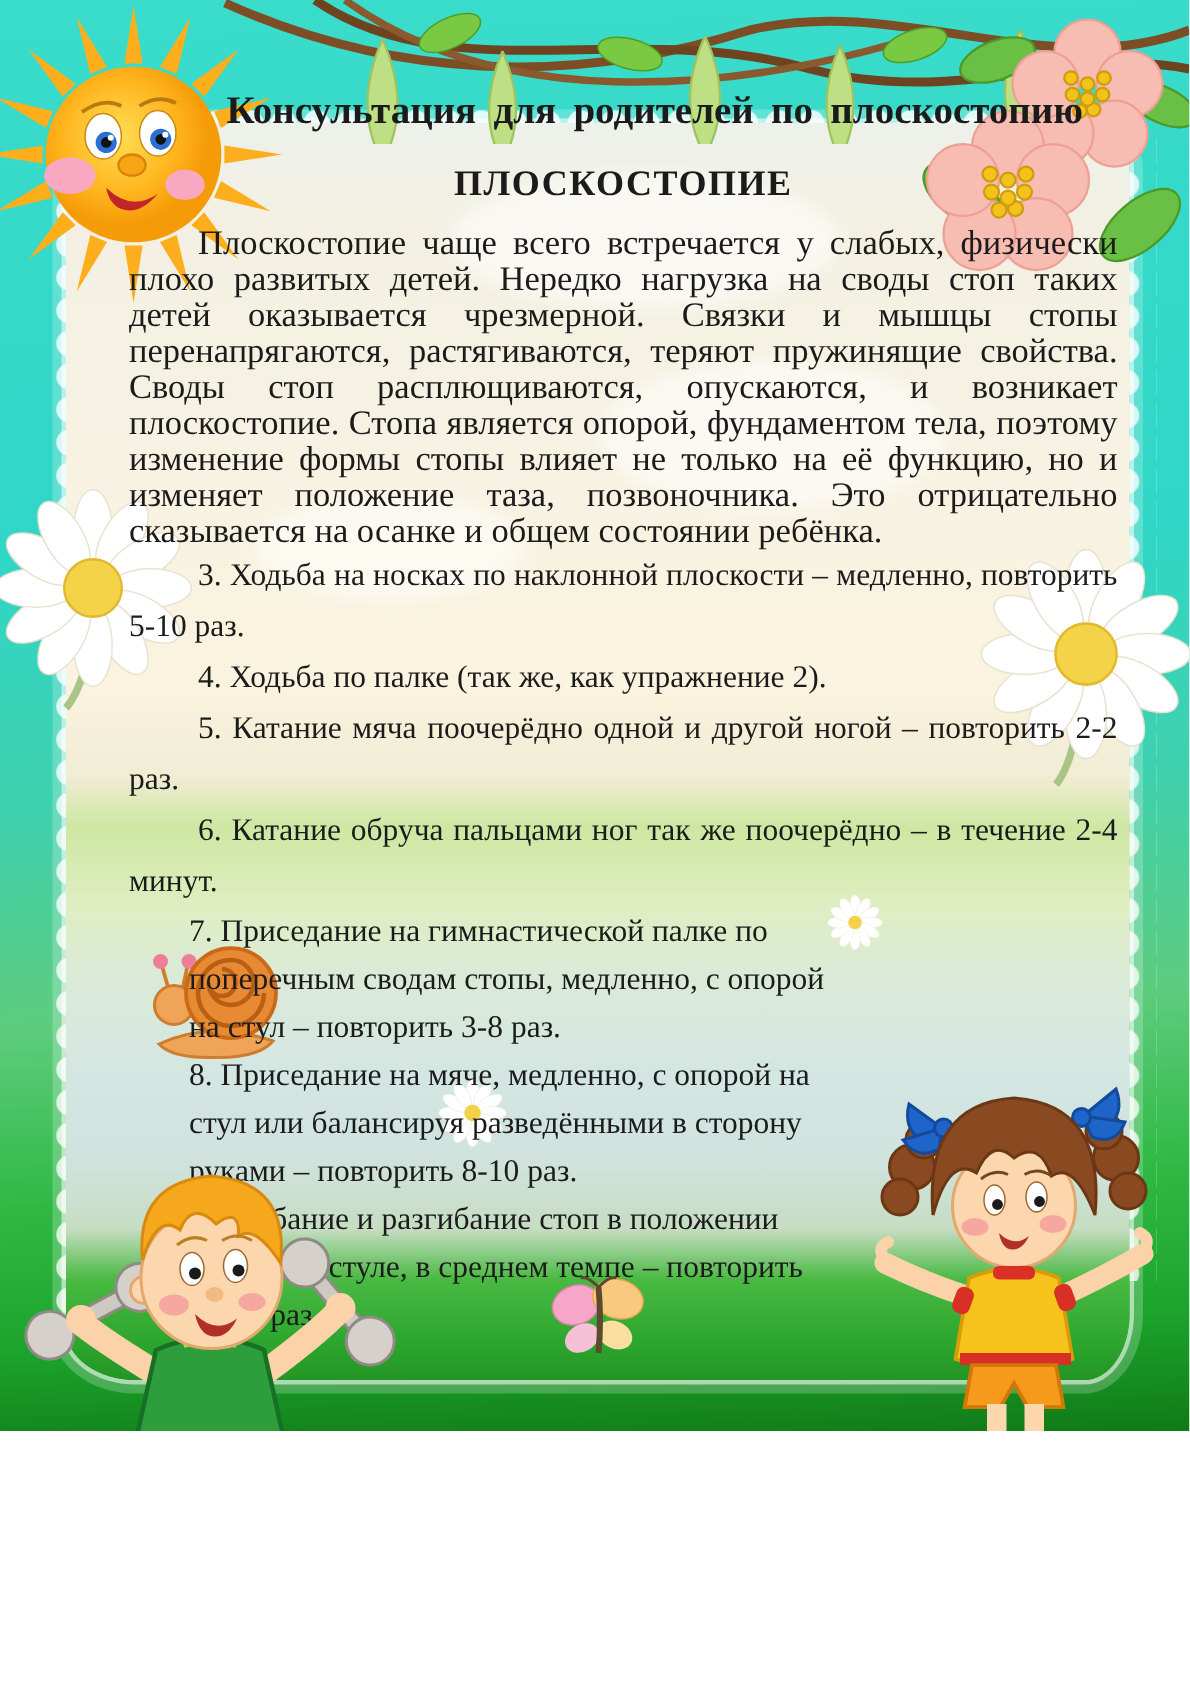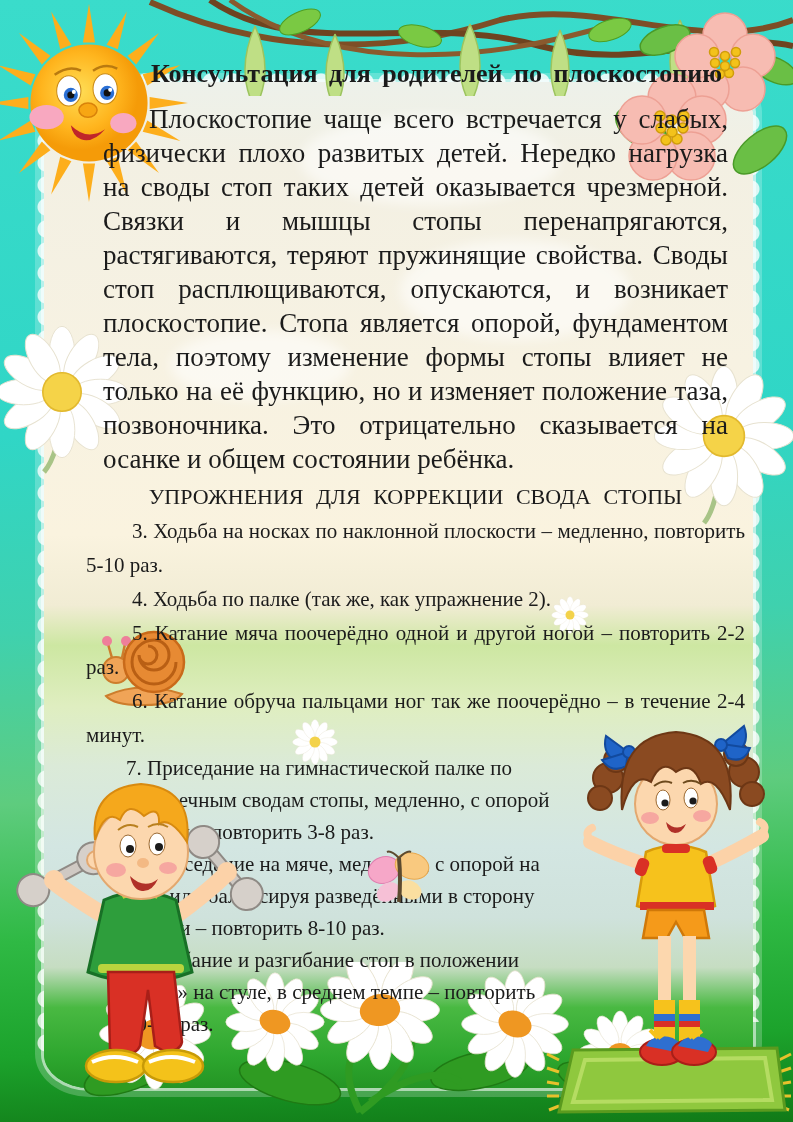--- a/index.html
+++ b/index.html
@@ -1,34 +1,34 @@
 <!DOCTYPE html>
 <html><head>
 <meta charset="utf-8">
 <style>
   html,body{margin:0;padding:0;}
   body{width:793px;height:1122px;overflow:hidden;background:#fff;}
-  .poster{position:relative;width:793px;height:1122px;overflow:hidden;
+  .poster{position:relative;width:793px;height:954px;overflow:hidden;
     background:linear-gradient(178deg,#3adccb 0%,#30d6c6 38%,#3fd1ae 55%,#5ecc7e 70%,#2fb944 82%,#1ca32c 92%,#117a17 100%);
     font-family:"Liberation Serif",serif;}
   .page{position:absolute;left:44px;top:82px;right:40px;bottom:34px;z-index:3;
     border-radius:34px 42px 30px 46px/38px 30px 44px 34px;
     background:linear-gradient(180deg,#edf1ea 0%,#f3f0e3 8%,#f7f2e2 28%,#faf3df 45%,#f1ecd4 52%,#cde7a2 56%,#dfeec0 62%,#dbead8 68%,#d3e6e2 76%,#cfe2dc 83%,#c6ddc2 88%,#49b942 92%,#2da62e 97%,#249524 100%);
     box-shadow:0 0 0 3px rgba(255,255,255,.55),0 0 0 9px rgba(255,255,255,.22);}
   .lace{position:absolute;z-index:2;opacity:.85;}
   .lace-top{left:46px;right:40px;top:62px;height:20px;background:radial-gradient(circle at 11px 20px,rgba(255,255,255,.95) 8px,rgba(255,255,255,0) 9px);background-size:22px 20px;background-repeat:repeat-x;}
   .lace-bottom{left:70px;right:70px;bottom:24px;height:20px;background:radial-gradient(circle at 11px 0,rgba(255,255,255,.9) 8px,rgba(255,255,255,0) 9px);background-size:22px 20px;background-repeat:repeat-x;}
   .lace-left{left:26px;top:86px;bottom:70px;width:20px;background:radial-gradient(circle at 20px 11px,rgba(255,255,255,.9) 8px,rgba(255,255,255,0) 9px);background-size:20px 22px;background-repeat:repeat-y;}
   .lace-right{right:22px;top:90px;bottom:100px;width:20px;background:radial-gradient(circle at 0 11px,rgba(255,255,255,.9) 8px,rgba(255,255,255,0) 9px);background-size:20px 22px;background-repeat:repeat-y;}
   .cloud{position:absolute;background:rgba(255,255,255,.55);border-radius:50%;filter:blur(6px);z-index:4;}
   .deco{position:absolute;}
   .content{position:absolute;left:86px;right:48px;top:58px;z-index:7;color:#1b1b1b;}
   .content h1{margin:0;padding-left:42px;font-size:26px;line-height:32px;font-weight:bold;text-align:center;word-spacing:5px;}
   .content h2{margin:18px 0 0;font-size:24px;line-height:30px;font-weight:bold;text-align:center;letter-spacing:1px;}
-  .intro{margin:12px 17px 0;font-size:27px;line-height:34px;text-align:justify;text-indent:46px;}
+  .intro{margin:12px 0 0;font-size:23px;line-height:24px;text-align:justify;text-indent:46px;}
   .section-heading{margin:4px 0 0;font-size:22px;line-height:34px;font-weight:normal;text-align:center;word-spacing:7px;}
   .exercises{margin:0;}
   .ex{margin:0;font-size:21px;line-height:34px;text-align:justify;text-indent:46px;}
   .ex.narrow{width:440px;margin-left:40px;line-height:32px;text-align:left;text-indent:0;}
 </style>
 </head>
 <body>
 
 <div class="poster">
 
@@ -361,22 +361,22 @@
       <path d="M66,334 a18,13 0 0 1 34,-2 l-4,8 z" fill="#2e6fd0"></path>
       <path d="M78,326 l-8,-8 m8,8 l10,-7" stroke="#f6c21c" stroke-width="4"></path>
       <ellipse cx="114" cy="340" rx="22" ry="13" fill="#d93025" stroke="#a81f18" stroke-width="2"></ellipse>
       <path d="M98,334 a18,13 0 0 1 34,-2 l-4,8 z" fill="#2e6fd0"></path>
       <path d="M112,326 l-8,-8 m8,8 l10,-7" stroke="#f6c21c" stroke-width="4"></path>
     </g>
   </svg>
 
   <div class="content">
     <h1>Консультация для родителей по плоскостопию</h1>
+    <h2>ПЛОСКОСТОПИЕ</h2>
     <p class="intro">Плоскостопие чаще всего встречается у слабых, физически плохо развитых детей. Нередко нагрузка на своды стоп таких детей оказывается чрезмерной. Связки и мышцы стопы перенапрягаются, растягиваются, теряют пружинящие свойства. Своды стоп расплющиваются, опускаются, и возникает плоскостопие. Стопа является опорой, фундаментом тела, поэтому изменение формы стопы влияет не только на её функцию, но и изменяет положение таза, позвоночника. Это отрицательно сказывается на осанке и общем состоянии ребёнка.</p>
-    <h3 class="section-heading">УПРОЖНЕНИЯ ДЛЯ КОРРЕКЦИИ СВОДА СТОПЫ</h3>
     <div class="exercises">
       <p class="ex">3. Ходьба на носках по наклонной плоскости – медленно, повторить 5-10 раз.</p>
       <p class="ex">4. Ходьба по палке (так же, как упражнение 2).</p>
       <p class="ex">5. Катание мяча поочерёдно одной и другой ногой – повторить 2-2 раз.</p>
       <p class="ex">6. Катание обруча пальцами ног так же поочерёдно – в течение 2-4 минут.</p>
       <p class="ex narrow">7. Приседание на гимнастической палке по поперечным сводам стопы, медленно, с опорой на стул – повторить 3-8 раз.</p>
       <p class="ex narrow">8. Приседание на мяче, медленно, с опорой на стул или балансируя разведёнными в сторону руками – повторить 8-10 раз.</p>
       <p class="ex narrow">9. Сгибание и разгибание стоп в положении «сидя» на стуле, в среднем темпе – повторить 10-30 раз.</p>
     </div>
   </div>

